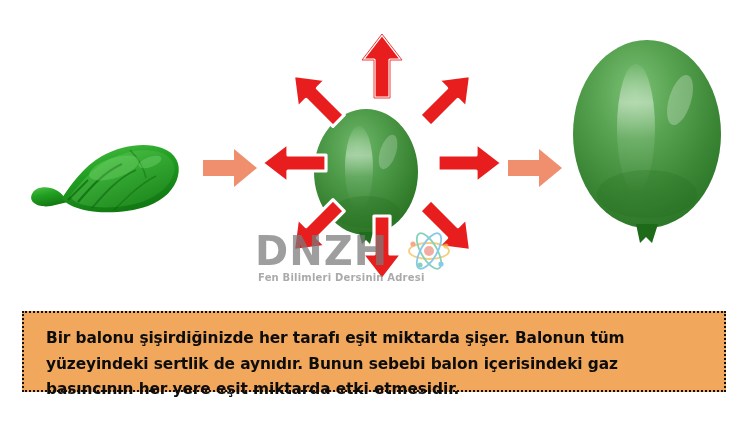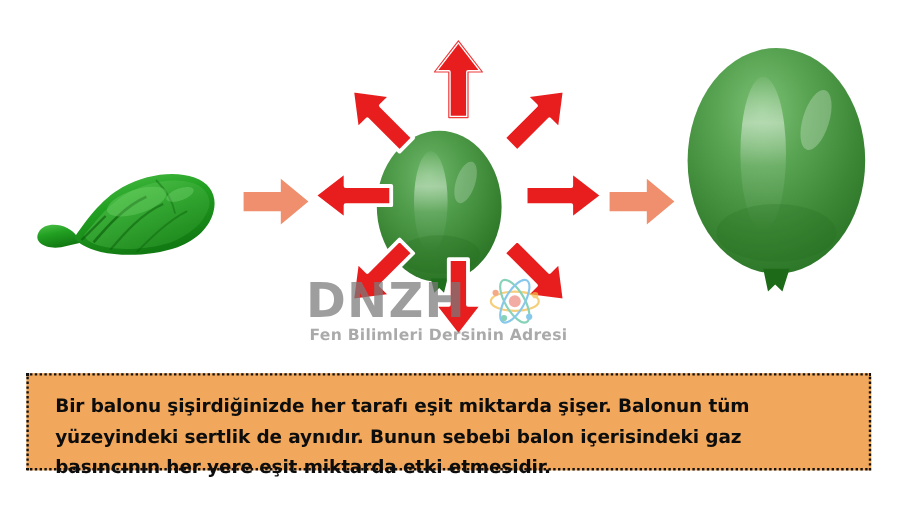--- a/index.html
+++ b/index.html
@@ -123,21 +123,21 @@
     top: 2px;
     width: 44px;
     height: 42px;
   }
   .wm-sub {
     position: absolute;
     left: 55px;
     top: 50px;
     font-family: "DejaVu Sans", sans-serif;
     font-weight: bold;
-    font-size: 13px;
+    font-size: 10px;
     color: #8a8a8a;
     letter-spacing: 0.2px;
     white-space: nowrap;
   }
 
   
   #caption-box {
     position: absolute;
     left: 22px;
     top: 311px;

